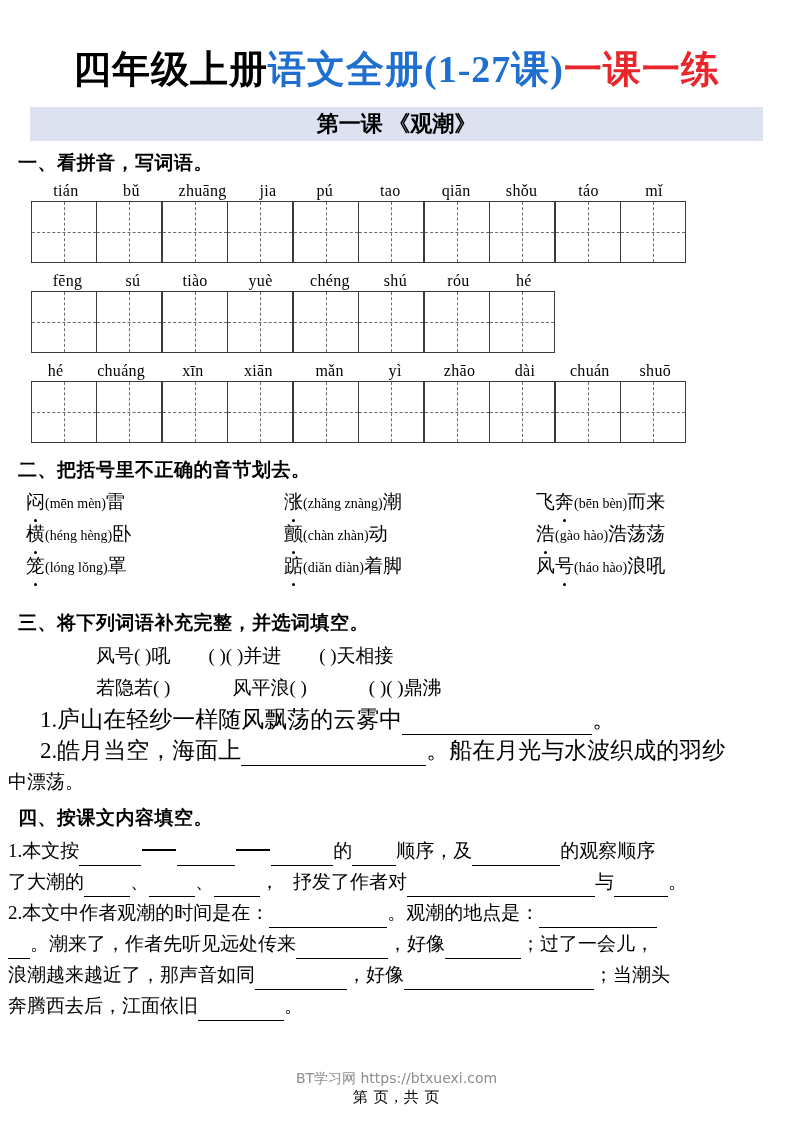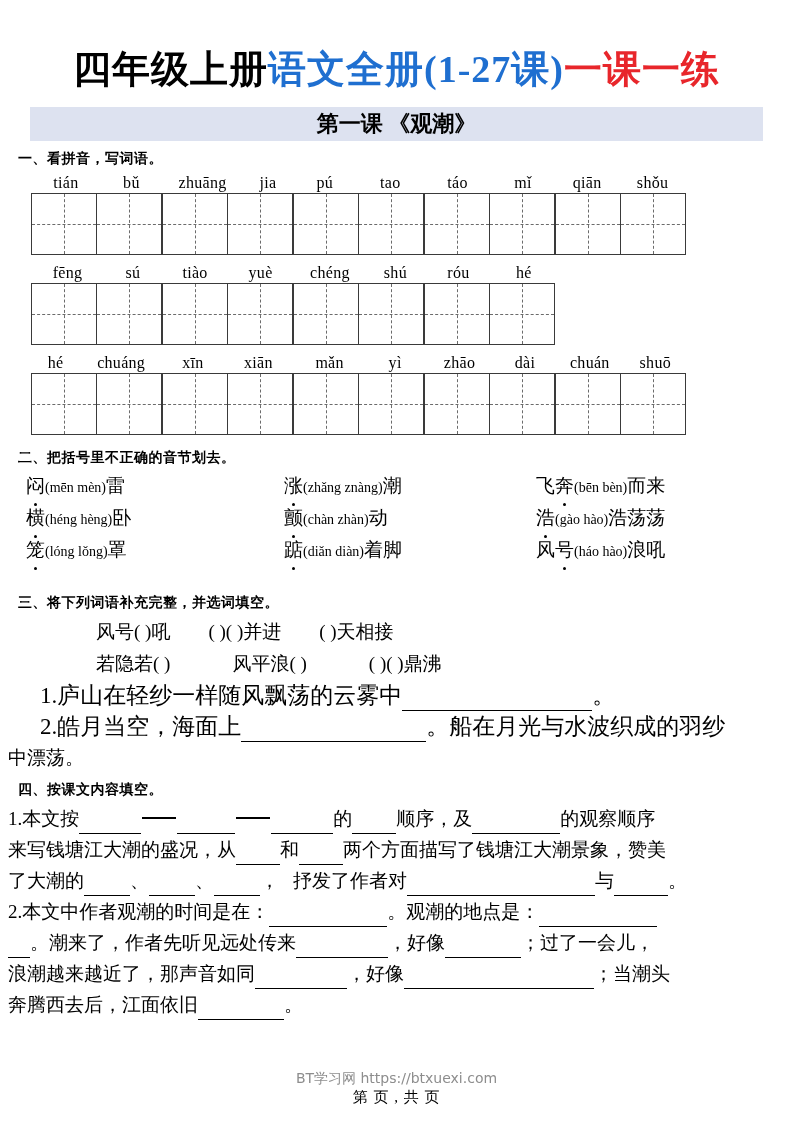--- a/index.html
+++ b/index.html
@@ -43,21 +43,21 @@
     background: #dde2f0;
     height: 34px;
     line-height: 34px;
     text-align: center;
     font-size: 22px;
     font-weight: bold;
   }
 
   
   .sec-head {
-    font-size: 14px;
+    font-size: 19px;
     font-weight: bold;
     margin: 9px 0 4px 18px;
     letter-spacing: 0.5px;
   }
 
   
   .grid-row {
     display: flex;
     justify-content: flex-start;
     margin: 0 44px 0 31px;
@@ -236,32 +236,32 @@
         <span>pú</span>
         <span>tao</span>
       </div>
       <div class="tian-box">
         <div class="tian-cell"></div>
         <div class="tian-cell"></div>
       </div>
     </div>
     <div class="word-block">
       <div class="pinyin">
+        <span>qiān</span>
+        <span>shǒu</span>
+      </div>
+      <div class="tian-box">
+        <div class="tian-cell"></div>
+        <div class="tian-cell"></div>
+      </div>
+    </div>
+    <div class="word-block">
+      <div class="pinyin">
         <span>táo</span>
         <span>mǐ</span>
-      </div>
-      <div class="tian-box">
-        <div class="tian-cell"></div>
-        <div class="tian-cell"></div>
-      </div>
-    </div>
-    <div class="word-block">
-      <div class="pinyin">
-        <span>qiān</span>
-        <span>shǒu</span>
       </div>
       <div class="tian-box">
         <div class="tian-cell"></div>
         <div class="tian-cell"></div>
       </div>
     </div>
   </div>
 
   <div class="grid-row">
     <div class="word-block">
@@ -384,21 +384,20 @@
     <div class="three-row"><span class="paren-blank">若隐若(   )</span><span class="gap-l"></span><span class="paren-blank">风平浪(    )</span><span class="gap-l"></span><span class="paren-blank">(    )(   )鼎沸</span></div>
 
     <div class="fill-line"><span>1.庐山在轻纱一样随风飘荡的云雾中</span><span class="ul" style="width:190px"></span><span>。</span></div>
     <div class="fill-line"><span>2.皓月当空，海面上</span><span class="ul" style="width:185px"></span><span>。船在月光与水波织成的羽纱</span></div>
     <div class="wrap-line">中漂荡。</div>
   </div>
 
   <div class="sec-head" style="margin-top:8px">四、按课文内容填空。</div>
   <div class="four-body">
     <p><span>1.本文按</span><span class="ul" style="width:62px"></span><span class="dash2"></span><span class="ul" style="width:58px"></span><span class="dash2"></span><span class="ul" style="width:62px"></span><span>的</span><span class="ul" style="width:44px"></span><span>顺序，</span><span>及</span><span class="ul" style="width:88px"></span><span>的观察顺序</span></p>
-    <p><span>来写钱塘江大潮的盛况，从</span><span class="ul" style="width:44px"></span><span>和</span><span class="ul" style="width:44px"></span><span>两个方面描写了钱塘江大潮景象，赞美</span></p>
     <p><span>了大潮的</span><span class="ul" style="width:46px"></span><span>、</span><span class="ul" style="width:46px"></span><span>、</span><span class="ul" style="width:46px"></span><span>，</span><span style="display:inline-block;width:14px"></span><span>抒发了作者对</span><span class="ul" style="width:188px"></span><span>与</span><span class="ul" style="width:54px"></span><span>。</span></p>
 
     <p><span>2.本文中作者观潮的时间是在：</span><span class="ul" style="width:118px"></span><span>。观潮的地点是：</span><span class="ul" style="width:118px"></span></p>
     <p><span class="ul" style="width:22px"></span><span>。潮来了，作者先听见远处传来</span><span class="ul" style="width:92px"></span><span>，好像</span><span class="ul" style="width:76px"></span><span>；过了一会儿，</span></p>
     <p><span>浪潮越来越近了，那声音如同</span><span class="ul" style="width:92px"></span><span>，好像</span><span class="ul" style="width:190px"></span><span>；当潮头</span></p>
     <p><span>奔腾西去后，江面依旧</span><span class="ul" style="width:86px"></span><span>。</span></p>
   </div>
 
   <div class="watermark">BT学习网 https://btxuexi.com</div>
   <div class="page-foot">第    页 , 共    页</div>

